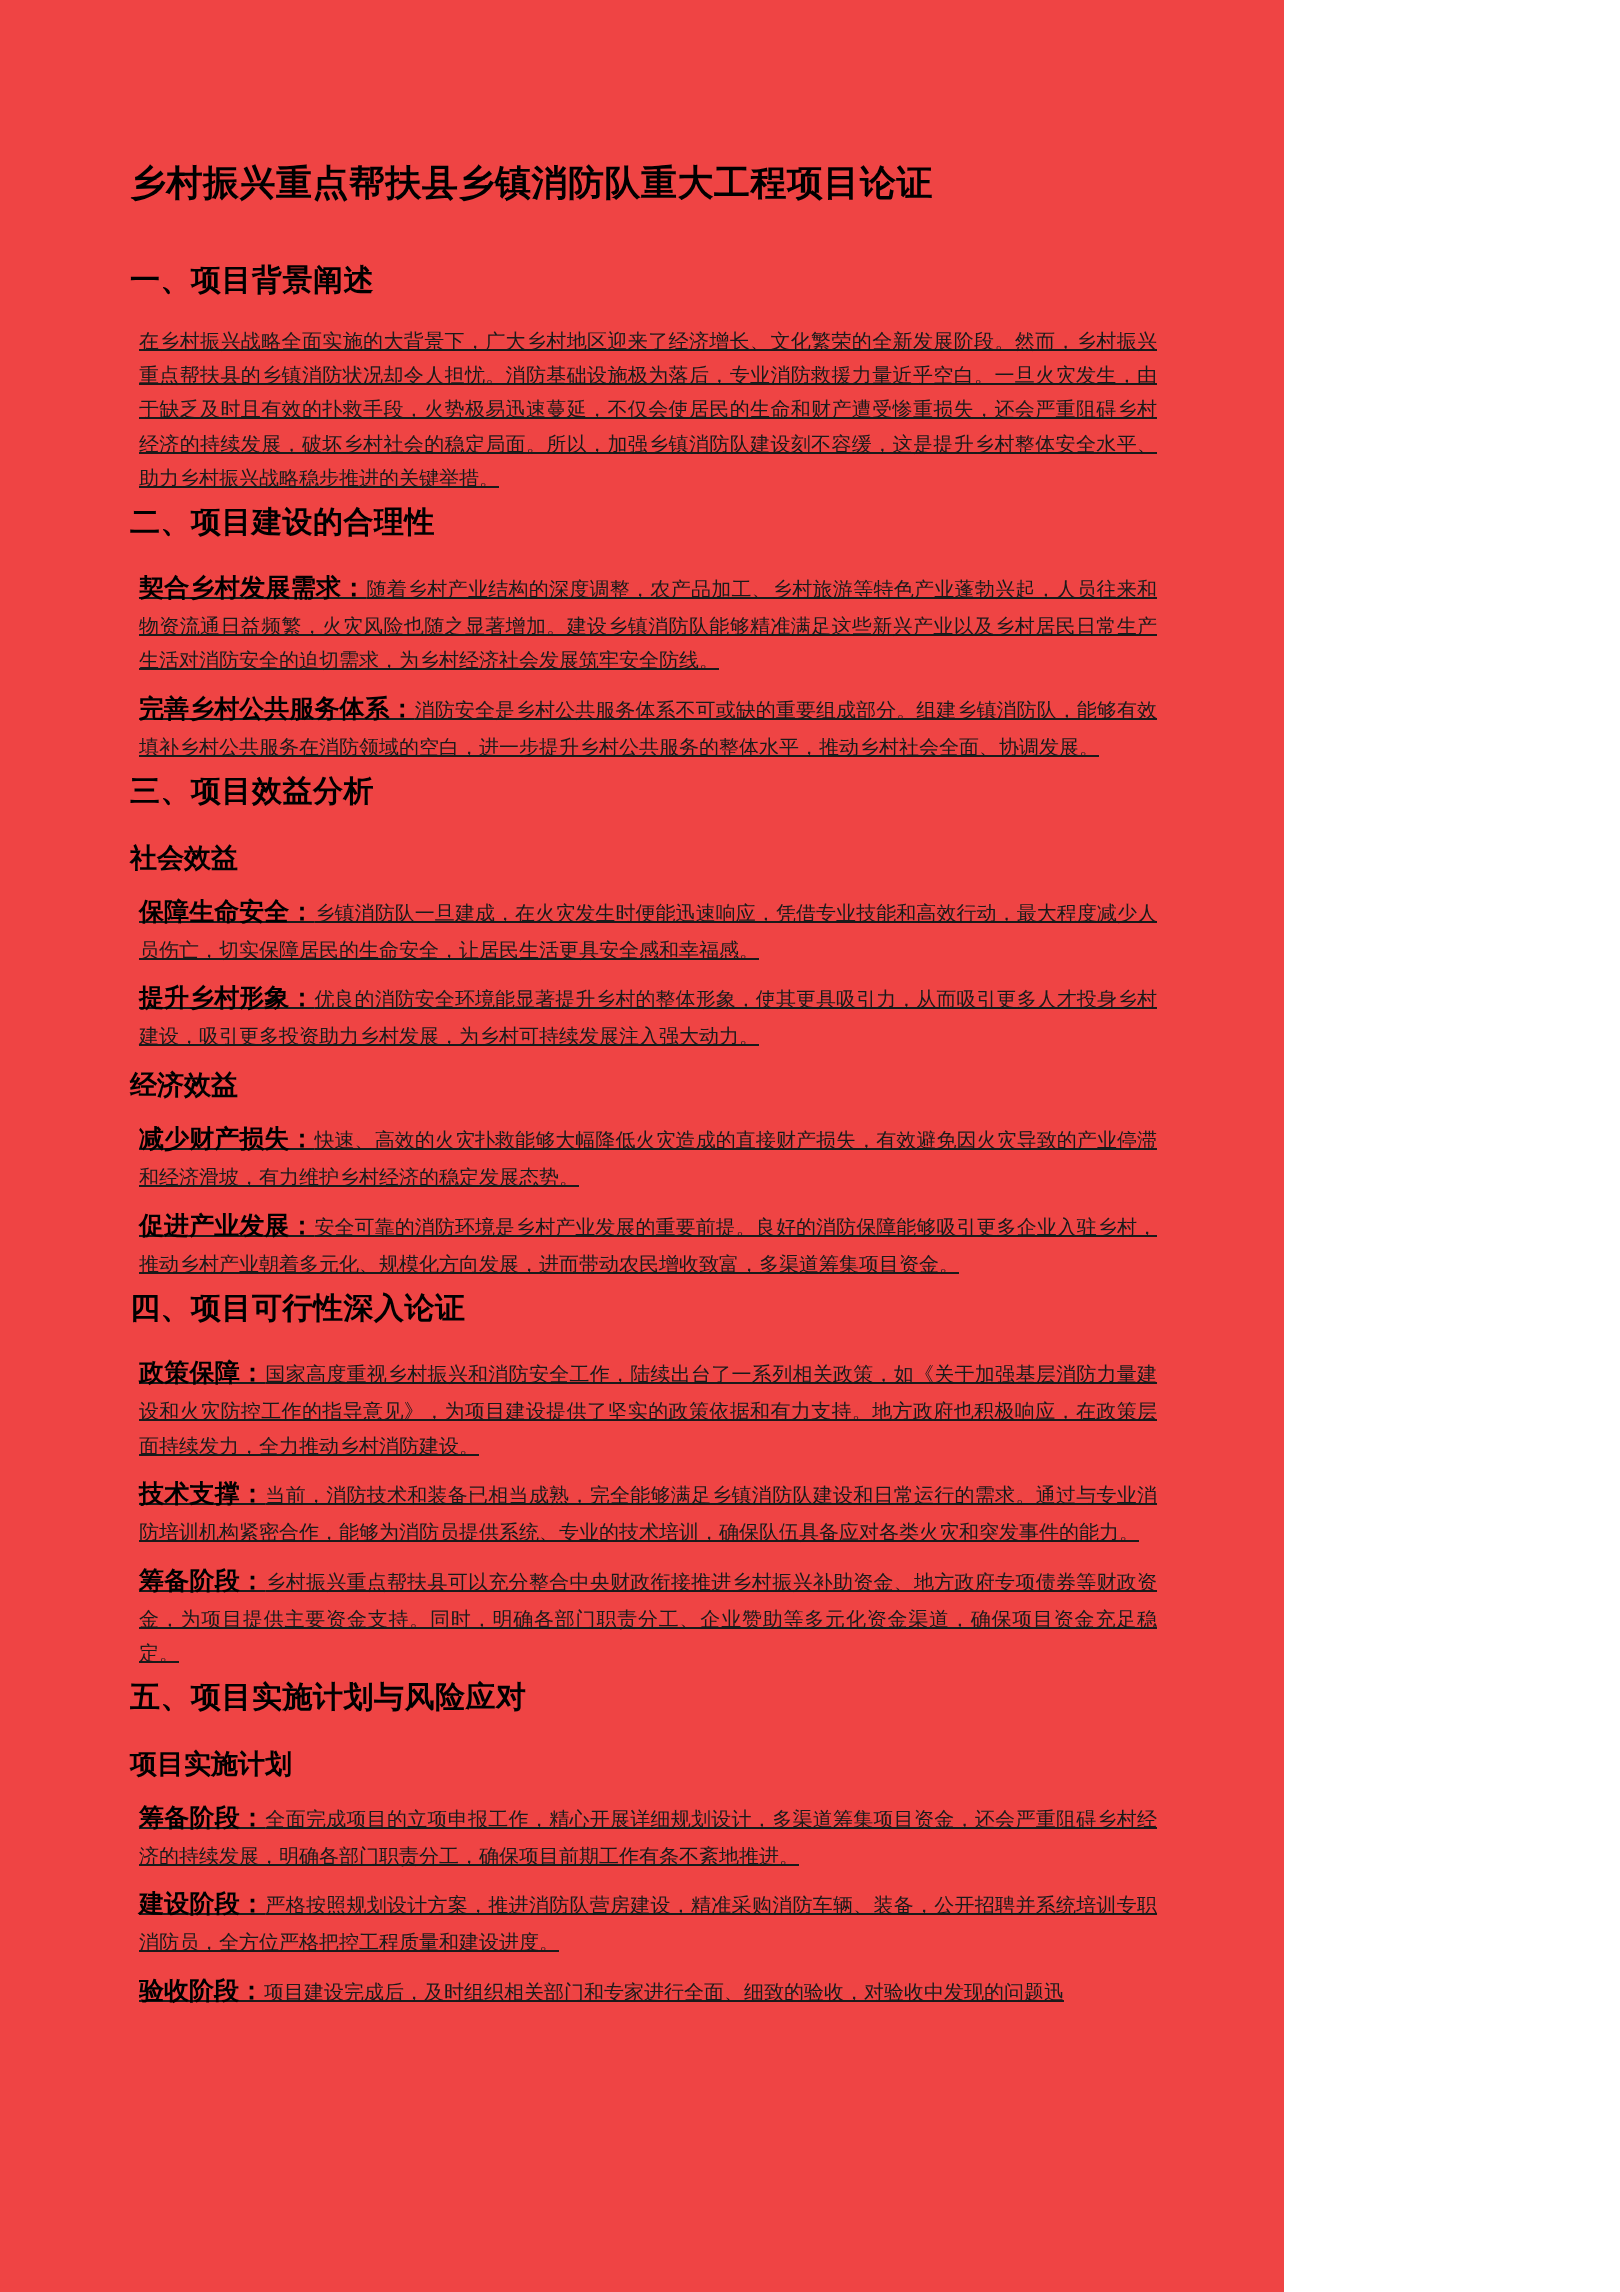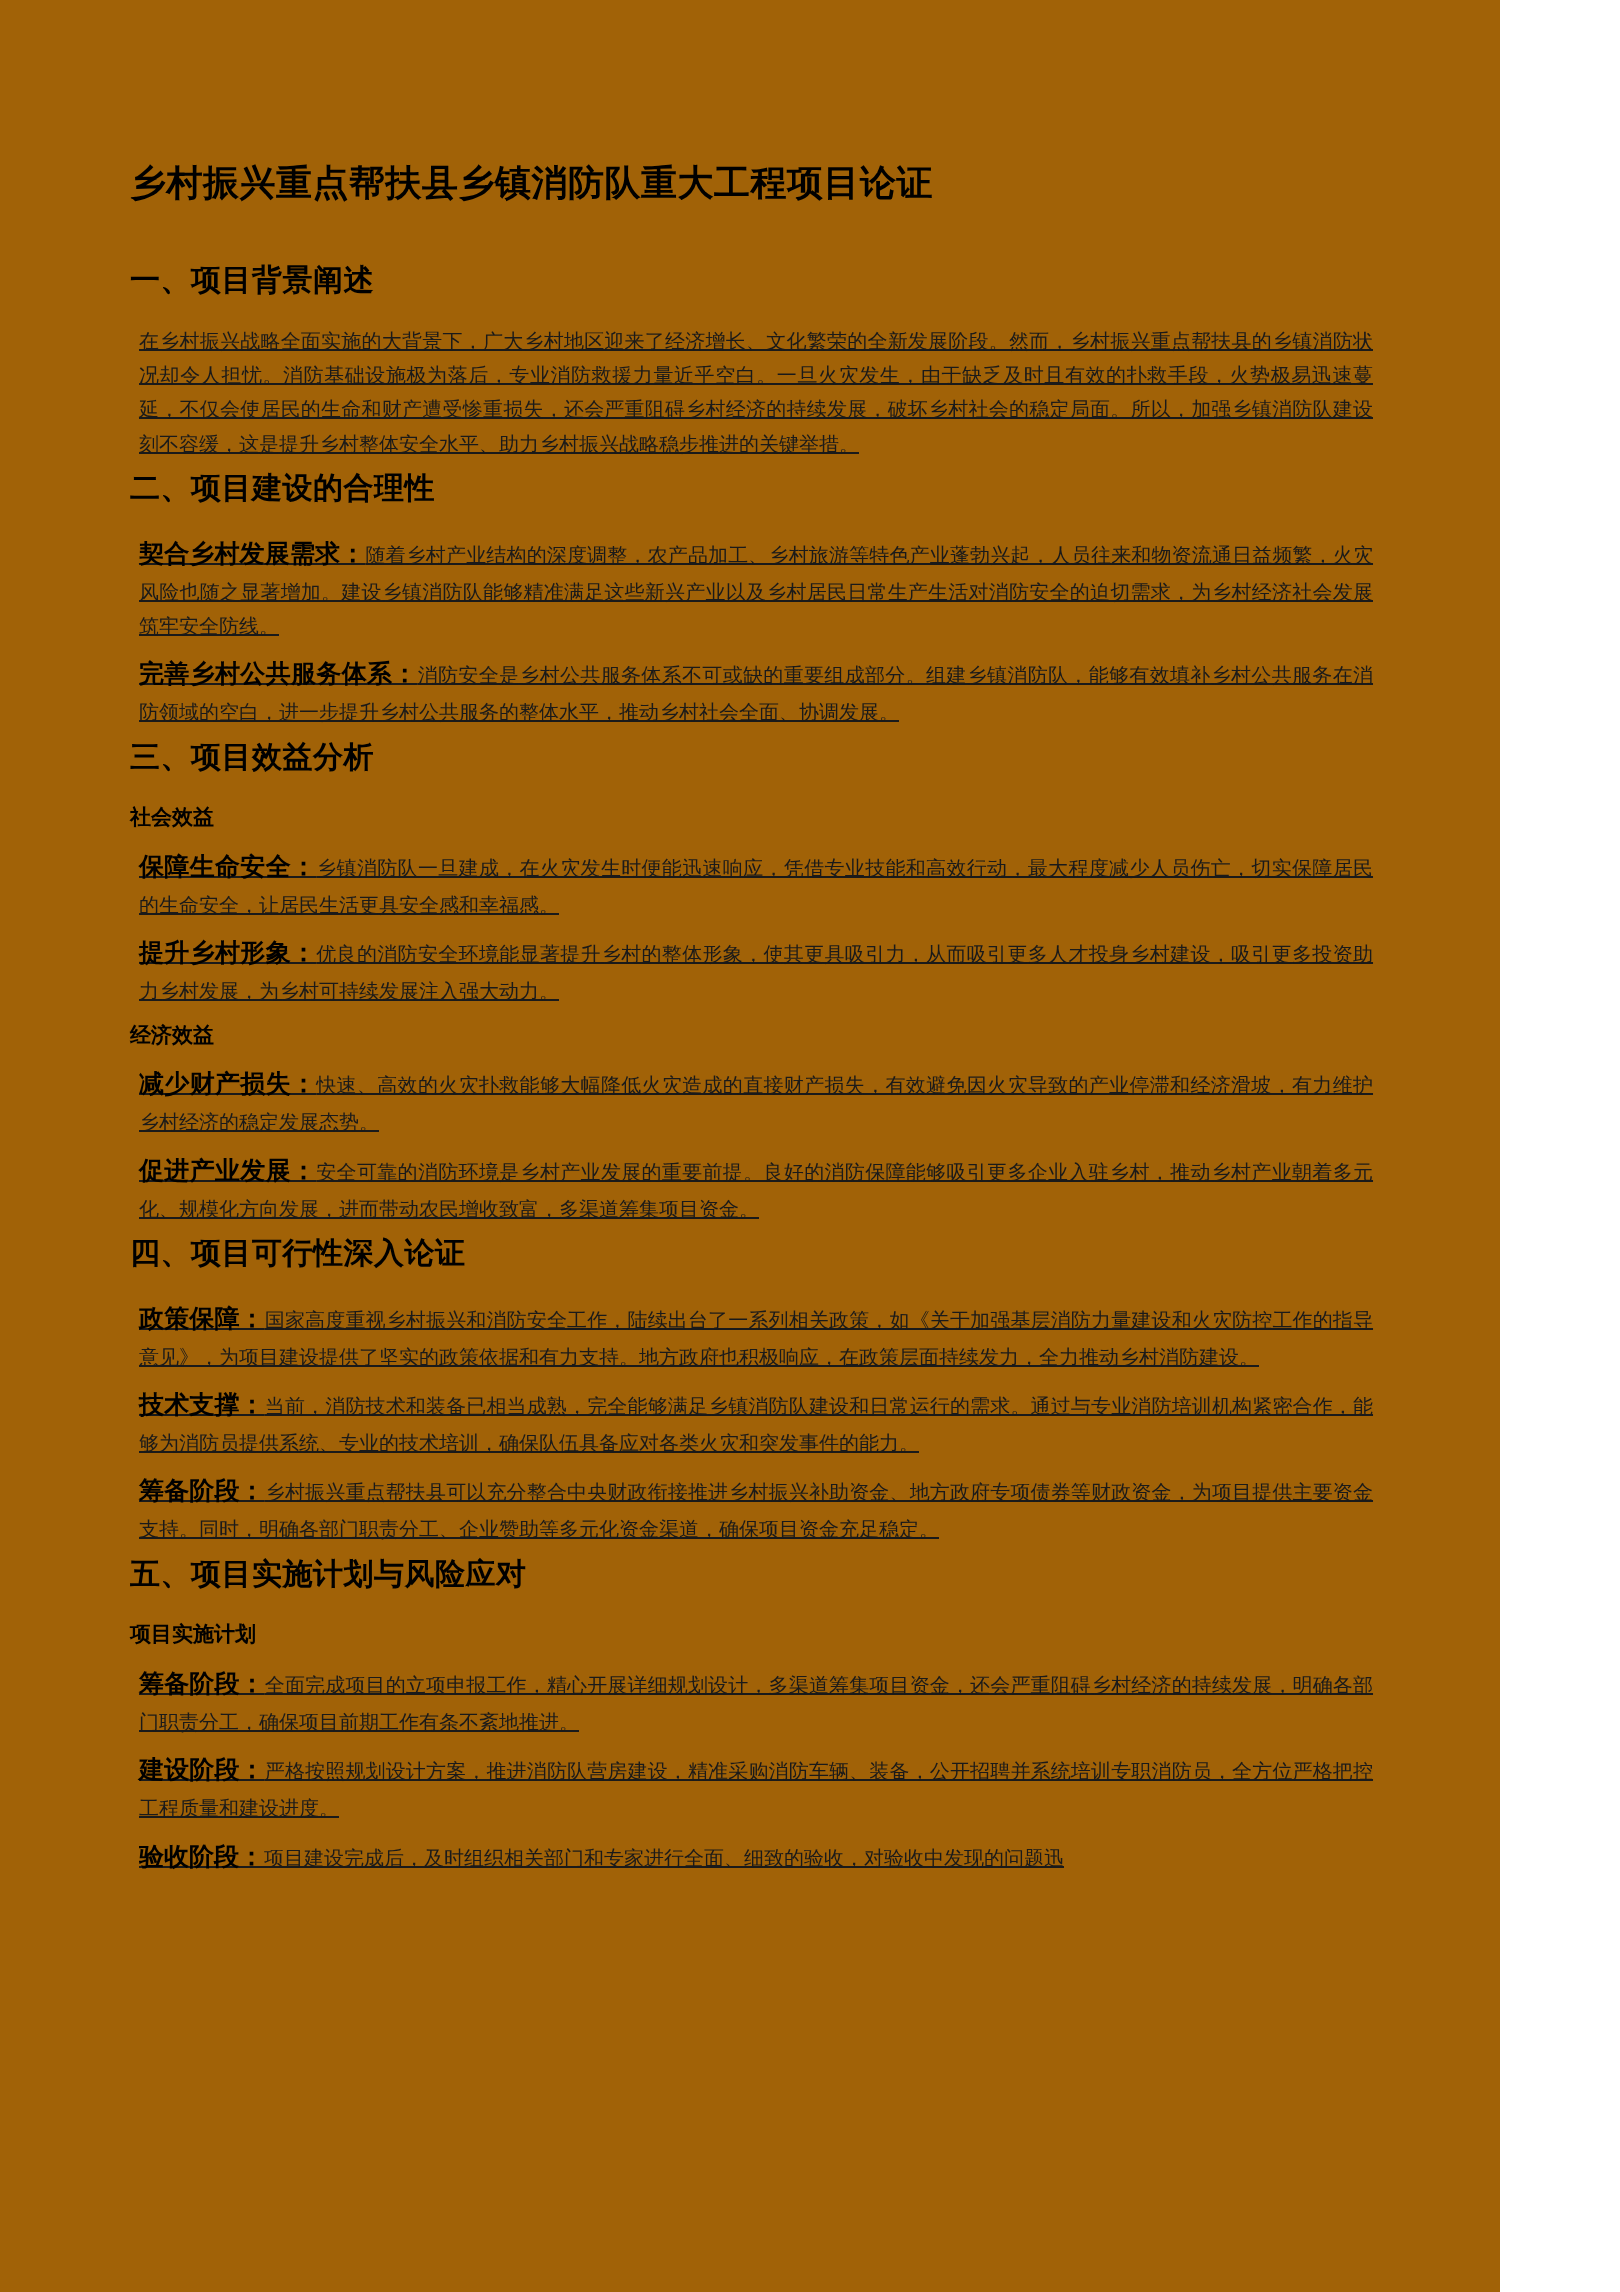--- a/index.html
+++ b/index.html
@@ -2,23 +2,23 @@
 <html><head>
 <meta charset="utf-8">
 <style>
   html, body {
     margin: 0;
     padding: 0;
     background: #ffffff;
   }
   .page {
     position: relative;
-    width: 1500px;
+    width: 1284px;
     height: 2293px;
-    background: #a16207;
+    background: #ef4444;
     box-sizing: border-box;
     padding: 160px 118px 0 130px;
     overflow: hidden;
   }
   .doc-title {
     font-family: "DejaVu Sans", "Liberation Sans", sans-serif;
     font-weight: bold;
     font-size: 36px;
     line-height: 1.25;
     color: #000000;
@@ -43,21 +43,21 @@
     line-height: 1.72;
     color: #1a1a1a;
     margin: 9px;
     text-align: justify;
     text-justify: inter-ideograph;
     text-decoration: underline;
   }
   .sub-label {
     font-family: "DejaVu Sans", "Liberation Sans", sans-serif;
     font-weight: bold;
-    font-size: 21px;
+    font-size: 27px;
     line-height: 1.7;
     color: #000000;
     margin: 0;
   }
   .lead {
     font-family: "DejaVu Sans", "Liberation Sans", sans-serif;
     font-weight: bold;
     color: #000000;
     font-size: 25px;
   }

